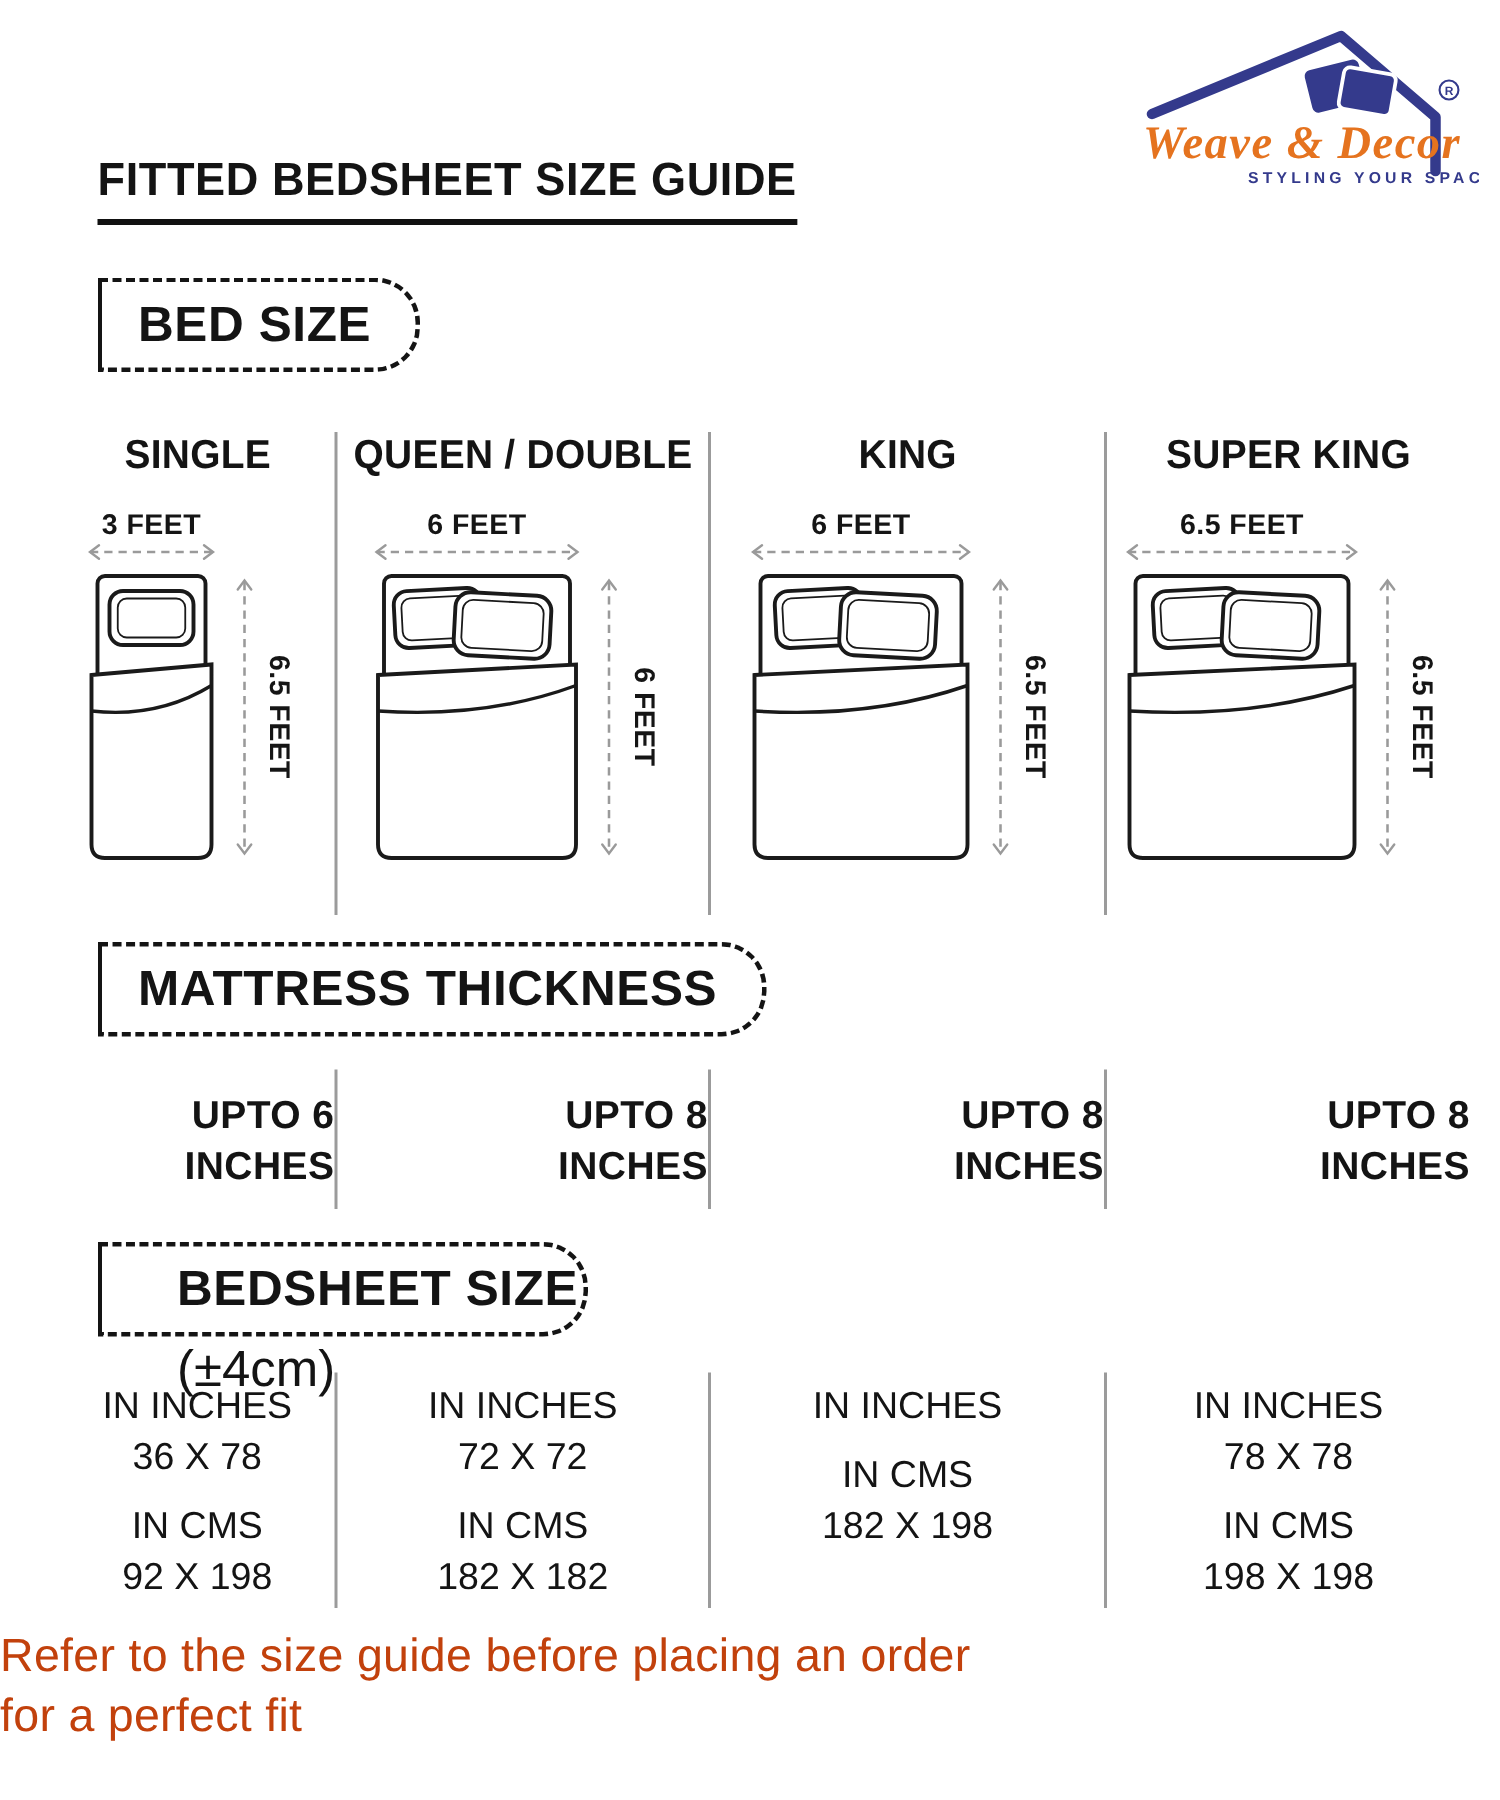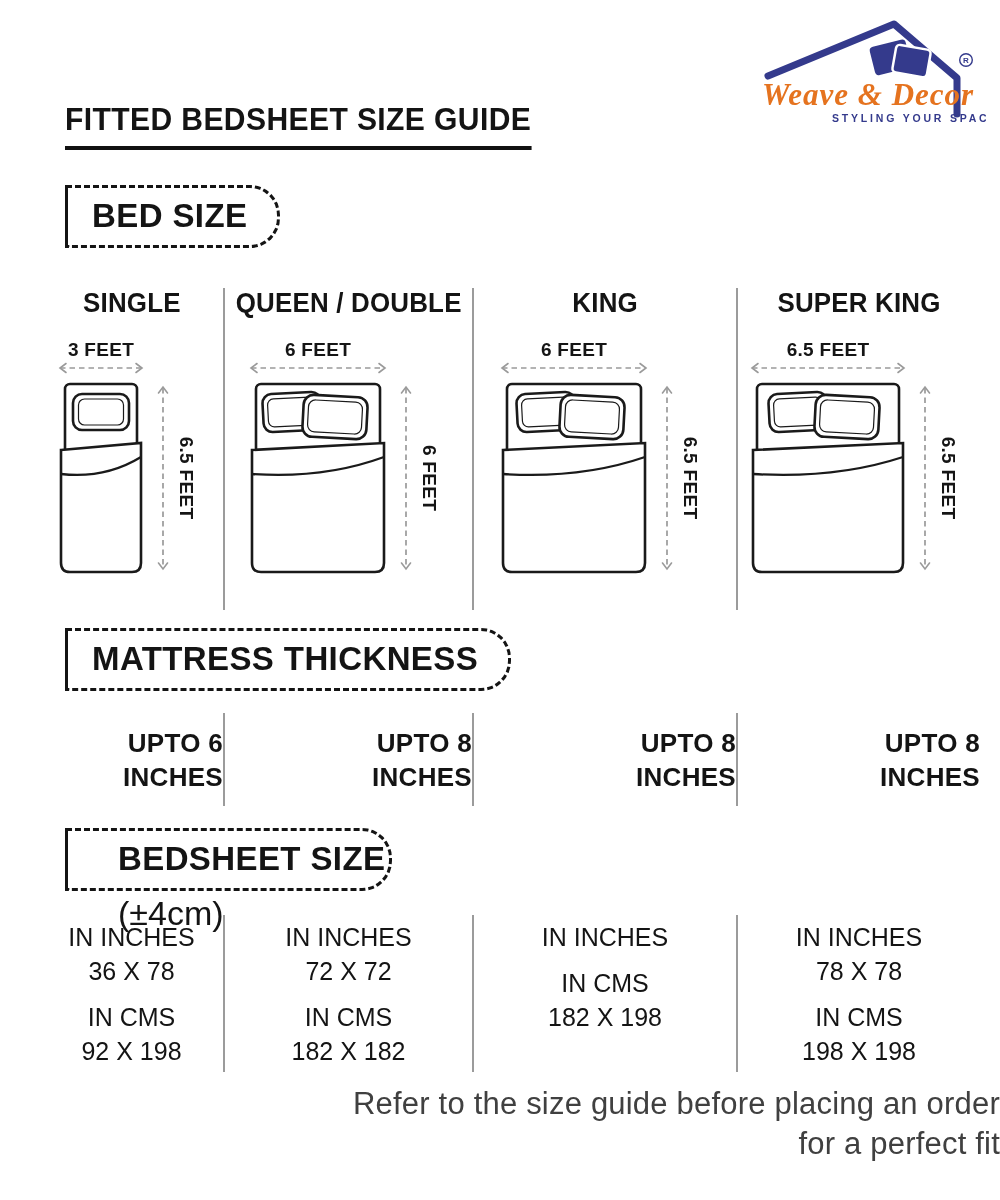--- a/index.html
+++ b/index.html
@@ -62,22 +62,22 @@
                    font-size:26px; font-weight:700; line-height:34px; letter-spacing:0.3px; }
 
   
   .sheets { top:915px; height:157px; }
   .sheets .col { text-align:center; padding-top:8px; }
   .sz-hdr { font-size:25px; line-height:29px; }
   .sz-val { font-size:25px; line-height:29px; margin-top:5px;text-align:center; }
   .sz-gap { margin-top:17px; }
 
   
-  .footer { position:absolute; left:0; top:1084px; width:1000px; text-align:right;
-            font-size:31px; line-height:40px; color:#404040; letter-spacing:0.2px; }
+  .footer { position:absolute; left:0; top:1084px; width:1000px; text-align:left;
+            font-size:31px; line-height:40px; color:#c2410c; letter-spacing:0.2px; }
 </style>
 </head>
 <body>
 
 <div class="page">
 
   <svg class="logo" viewBox="0 0 238 120">
     <path d="M 20,66 L 146,14 L 209,68 L 209,104" fill="none" stroke="#343a8c" stroke-width="7" stroke-linejoin="round" stroke-linecap="round"></path>
     <g>
       <rect x="124" y="33" width="37" height="29" rx="4" fill="#343a8c" transform="rotate(-14 142 48)"></rect>

